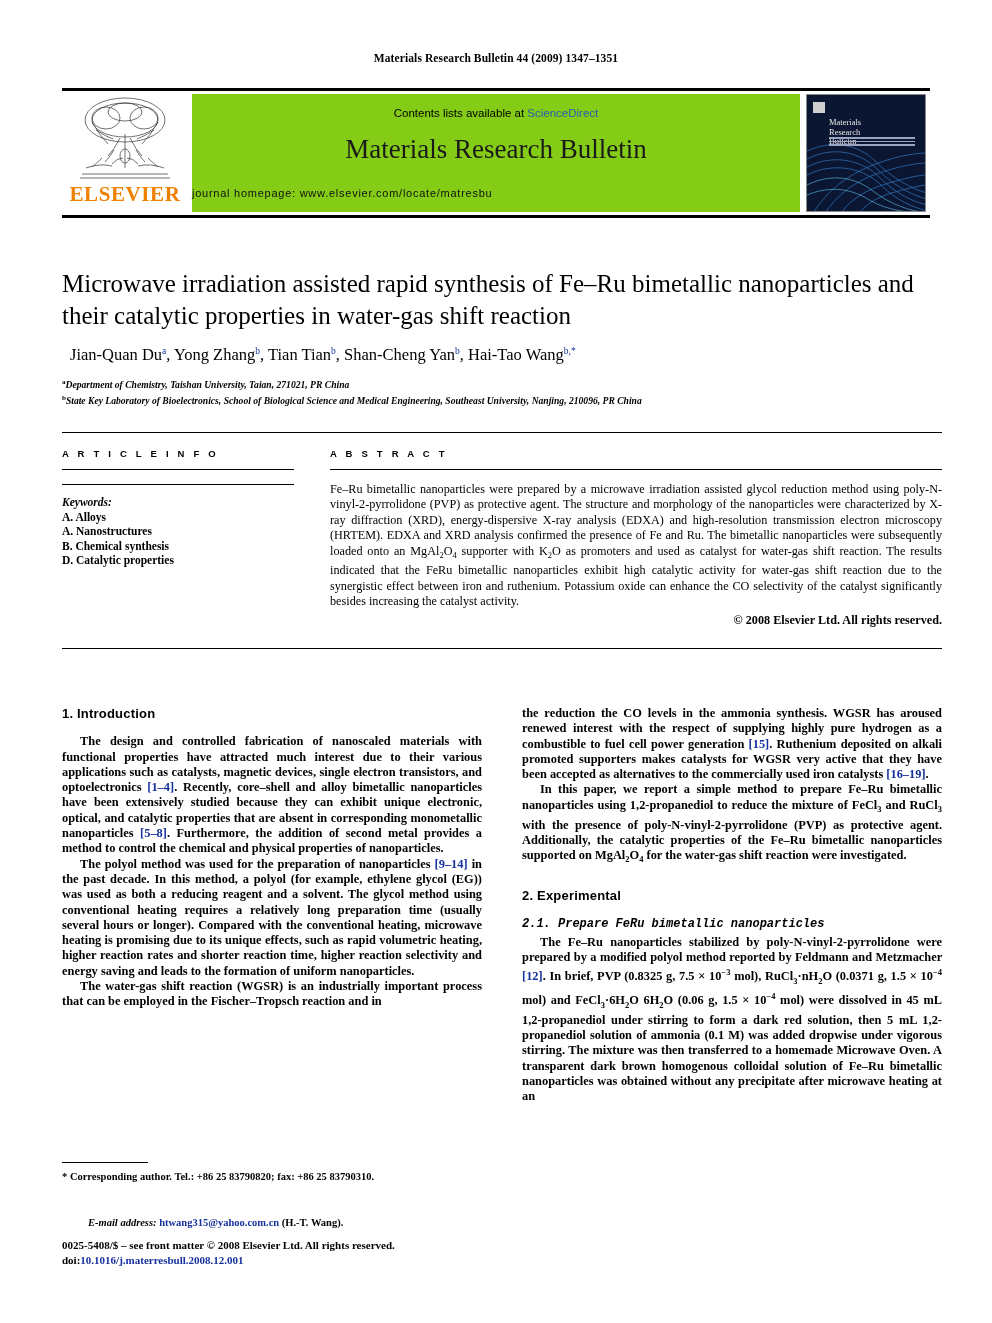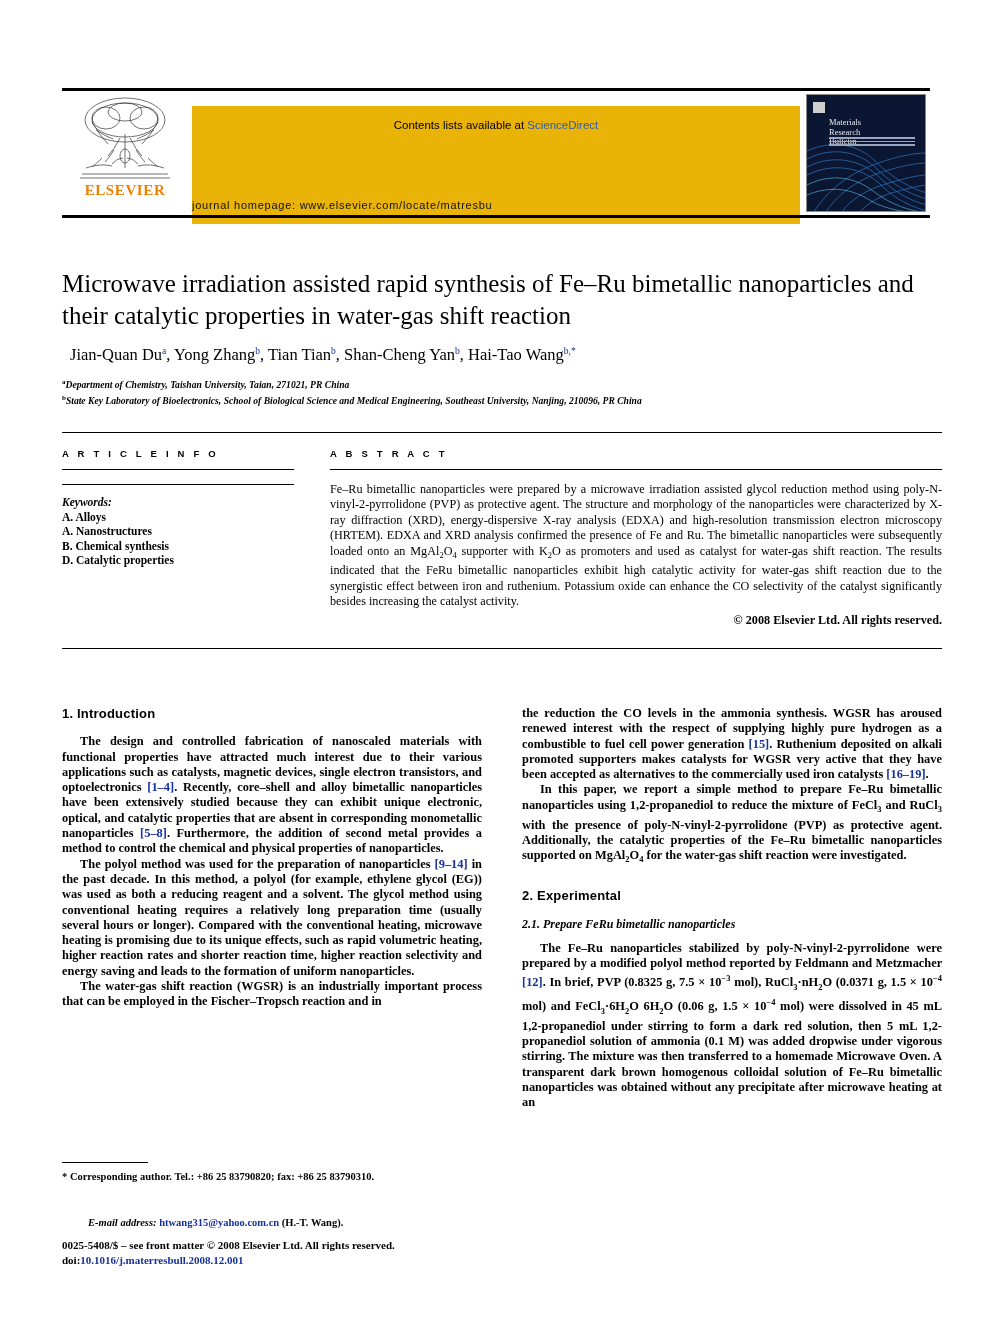--- a/index.html
+++ b/index.html
@@ -66,32 +66,32 @@
     width: 106px;
     height: 92px;
   }
   .elsevier-word {
     position: absolute;
     left: 0px;
     top: 88px;
     width: 118px;
     text-align: center;
     font-family: "Liberation Serif", serif;
-    font-size: 15px;
+    font-size: 21px;
     font-weight: bold;
     letter-spacing: 0.6px;
     color: #F08000;
   }
   .banner-center {
     position: absolute;
     left: 130px;
-    top: 18px;
+    top: 6px;
     width: 608px;
     height: 118px;
-    background: #eab308;
+    background: #84cc16;
   }
   .contents-line {
     position: absolute;
     left: 0; top: 13px;
     width: 608px;
     text-align: center;
     font-family: "Liberation Sans", sans-serif;
     font-size: 11.5px;
     color: #000;
   }
@@ -282,25 +282,25 @@
 
   .h1 {
     font-family: "Liberation Sans", sans-serif;
     font-size: 13px;
     font-weight: bold;
     margin: 0 0 13px 0;
     letter-spacing: 0.2px;
   }
   .h1.spaced { margin-top: 20px; }
   .h2 {
-    font-family: Liberation Serif, serif;
+    font-family: Liberation Mono, monospace;
     font-size: 12px;
     font-weight: bold;
     font-style: italic;
-    margin: 14px 0 8px 0;
+    margin: 14px 0 2px 0;
   }
   p.para {
     margin: 0;
     text-indent: 18px;
   }
   p.para + p.para { margin-top: 0; }
   .ref { color: #15319e; }
   sub { font-size: 8.5px; vertical-align: sub; }
   sup { font-size: 8.5px; vertical-align: super; }
 
@@ -344,20 +344,21 @@
     line-height: 14.5px;
     font-weight: bold;
   }
   .doi { color: #15319e; }
 </style>
 </head>
 <body>
 
 <div id="page">
 
+  <div class="running-head">Materials Research Bulletin 44 (2009) 1347–1351</div>
 
   <div class="banner">
     <div class="banner-rule-top"></div>
 
     <div class="elsevier-logo">
       <svg class="elsevier-tree" viewBox="0 0 106 92">
         <g stroke="#333" stroke-width="0.7" fill="none">
           <ellipse cx="53" cy="26" rx="40" ry="22"></ellipse>
           <ellipse cx="53" cy="26" rx="33" ry="17"></ellipse>
           <ellipse cx="34" cy="24" rx="14" ry="11"></ellipse>
@@ -383,20 +384,21 @@
           <path d="M82 36 q-9 6 -17 9"></path>
         </g>
       </svg>
       <div class="elsevier-word">ELSEVIER</div>
     </div>
 
     <div class="banner-center">
       <div class="contents-line">
         <span>Contents lists available at </span><span class="sd">ScienceDirect</span>
       </div>
+      <div class="journal-title">Materials Research Bulletin</div>
       <div class="homepage-line">journal homepage: www.elsevier.com/locate/matresbu</div>
     </div>
 
     <div class="cover-thumb">
       <svg viewBox="0 0 120 118" width="120" height="118">
         <rect x="0" y="0" width="120" height="118" fill="#0b1633"></rect>
         <g stroke="#2f72b8" stroke-width="0.8" fill="none" opacity="0.95">
           <path d="M0 64 C28 50 54 58 70 74 C86 90 104 100 120 104"></path>
           <path d="M0 72 C28 58 56 66 72 82 C88 98 104 106 120 110"></path>
           <path d="M0 80 C28 66 58 74 74 90 C90 106 106 112 120 116"></path>

